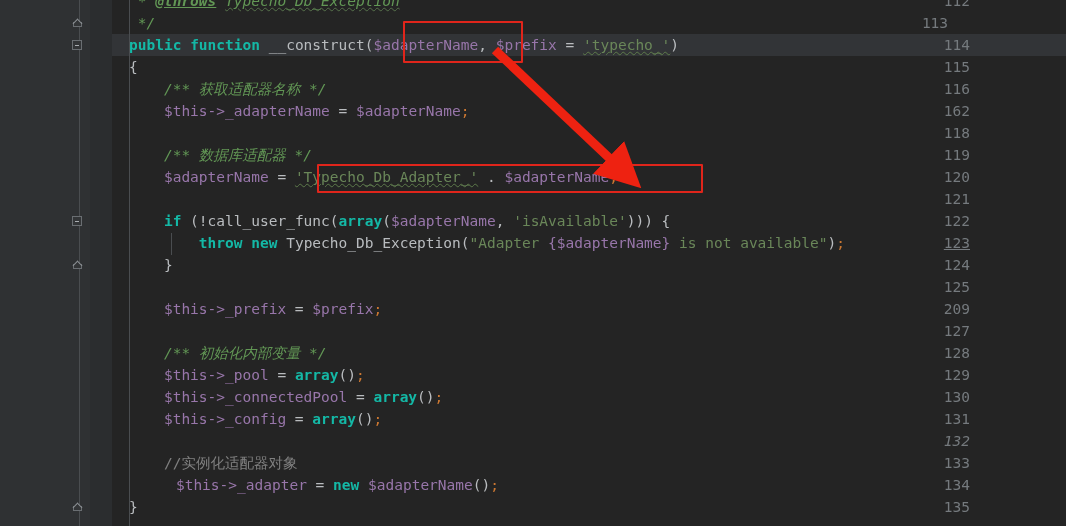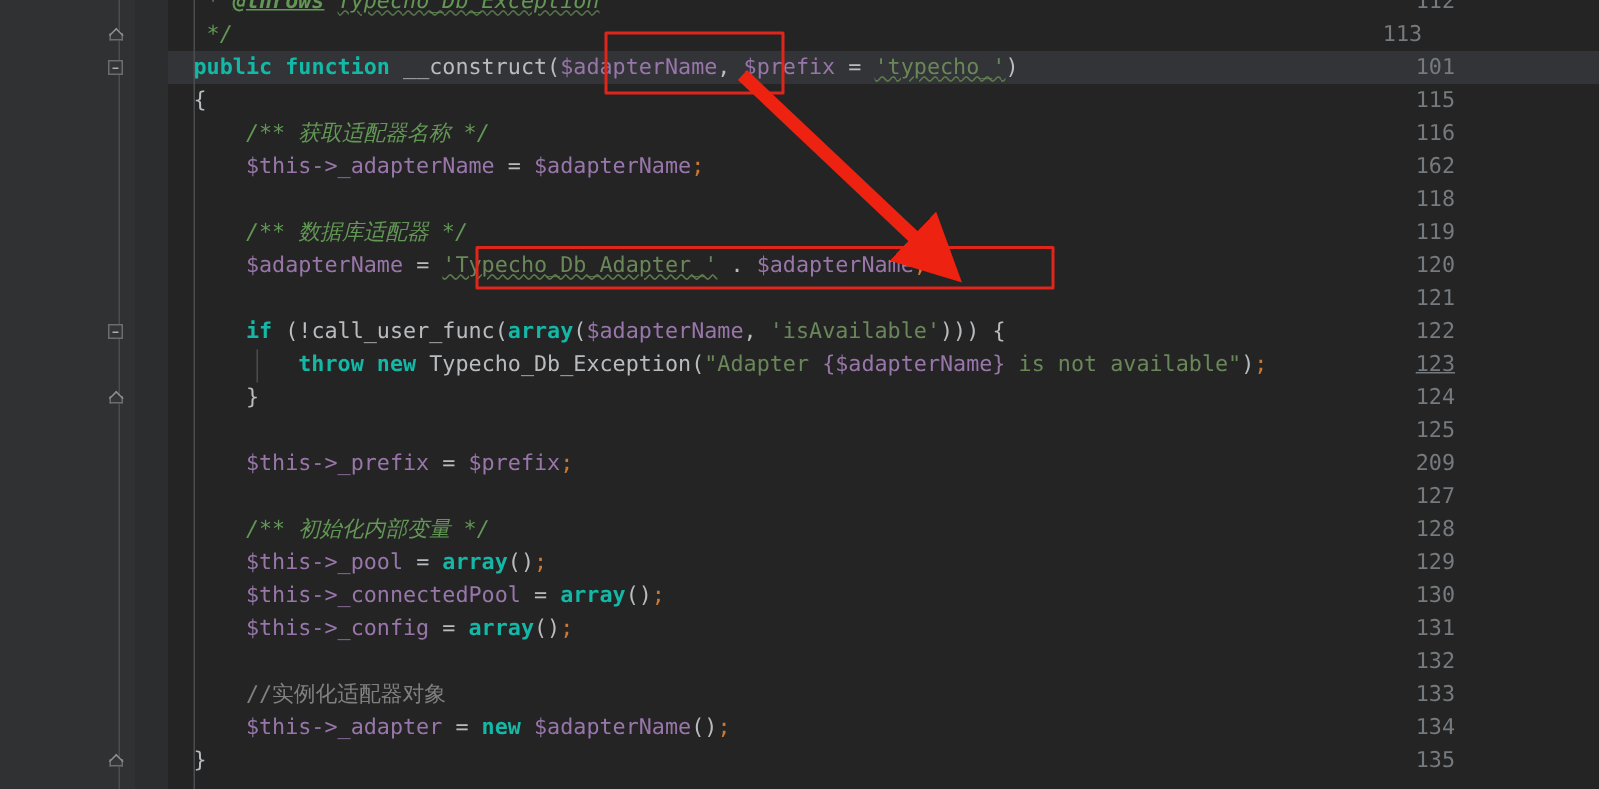--- a/index.html
+++ b/index.html
@@ -184,39 +184,39 @@
 
   <div class="current-line-bg" id="current-line-bg" style="top: 34px;"></div>
 
   <div id="gutter"></div>
   <div id="gutter-edge"></div>
   <div id="fold-ribbon"></div>
 
   <div id="line-numbers">
       <div class="ln" style="top: -10px;">112</div>
       <div class="ln" style="top: 12px; text-align: center;">113</div>
-      <div class="ln" style="top: 34px;">101</div>
+      <div class="ln" style="top: 34px;">114</div>
       <div class="ln" style="top: 56px;">115</div>
       <div class="ln" style="top: 78px;">116</div>
       <div class="ln" style="top: 100px;">162</div>
       <div class="ln" style="top: 122px;">118</div>
       <div class="ln" style="top: 144px;">119</div>
       <div class="ln" style="top: 166px;">120</div>
       <div class="ln" style="top: 188px;">121</div>
       <div class="ln" style="top: 210px;">122</div>
       <div class="ln" style="top: 232px; text-decoration: underline;">123</div>
       <div class="ln" style="top: 254px;">124</div>
       <div class="ln" style="top: 276px;">125</div>
       <div class="ln" style="top: 298px;">209</div>
       <div class="ln" style="top: 320px;">127</div>
       <div class="ln" style="top: 342px;">128</div>
       <div class="ln" style="top: 364px;">129</div>
       <div class="ln" style="top: 386px;">130</div>
       <div class="ln" style="top: 408px;">131</div>
-      <div class="ln" style="top: 430px;">132</div>
+      <div class="ln" style="top: 430px; font-style: italic;">132</div>
       <div class="ln" style="top: 452px;">133</div>
       <div class="ln" style="top: 474px;">134</div>
       <div class="ln" style="top: 496px;">135</div>
     </div>
 
   <div id="fold-markers">
       <div class="fold-marker" style="top: 18px;">
         <div class="fold-arrow"></div>
       </div>
       <div class="fold-marker" style="top: 40px;">
@@ -252,21 +252,21 @@
       <div class="line" style="top: 254px; left: 17px;">&nbsp;&nbsp;&nbsp;&nbsp;<span class="punct">}</span></div>
       <div class="line" style="top: 276px; left: 17px;"></div>
       <div class="line" style="top: 298px; left: 17px;">&nbsp;&nbsp;&nbsp;&nbsp;<span class="var">$this-&gt;_prefix</span><span class="punct"> = </span><span class="var">$prefix</span><span class="semi">;</span></div>
       <div class="line" style="top: 320px; left: 17px;"></div>
       <div class="line" style="top: 342px; left: 17px;">&nbsp;&nbsp;&nbsp;&nbsp;<span class="cmt">/** 初始化内部变量 */</span></div>
       <div class="line" style="top: 364px; left: 17px;">&nbsp;&nbsp;&nbsp;&nbsp;<span class="var">$this-&gt;_pool</span><span class="punct"> = </span><span class="kw">array</span><span class="punct">()</span><span class="semi">;</span></div>
       <div class="line" style="top: 386px; left: 17px;">&nbsp;&nbsp;&nbsp;&nbsp;<span class="var">$this-&gt;_connectedPool</span><span class="punct"> = </span><span class="kw">array</span><span class="punct">()</span><span class="semi">;</span></div>
       <div class="line" style="top: 408px; left: 17px;">&nbsp;&nbsp;&nbsp;&nbsp;<span class="var">$this-&gt;_config</span><span class="punct"> = </span><span class="kw">array</span><span class="punct">()</span><span class="semi">;</span></div>
       <div class="line" style="top: 430px; left: 17px;"></div>
       <div class="line" style="top: 452px; left: 17px;">&nbsp;&nbsp;&nbsp;&nbsp;<span class="cmt2">//实例化适配器对象</span></div>
-      <div class="line" style="top: 474px; left: 17px;">&nbsp;&nbsp;&nbsp;&nbsp;<span class="var">$this-&gt;_adapter</span><span class="punct"> = </span><span class="kw">new</span><span class="plain"> </span><span class="var">$adapterName</span><span class="punct">()</span><span class="semi">;</span></div>
+      <div class="line" style="top: 474px; left: 17px; padding-left: 12px;">&nbsp;&nbsp;&nbsp;&nbsp;<span class="var">$this-&gt;_adapter</span><span class="punct"> = </span><span class="kw">new</span><span class="plain"> </span><span class="var">$adapterName</span><span class="punct">()</span><span class="semi">;</span></div>
       <div class="line" style="top: 496px; left: 17px;"><span class="punct">}</span></div>
     </div>
 
   <div id="annot-layer">
       <div class="annot-box" style="left: 403px; top: 21px; width: 120px; height: 42px; border-color: rgb(224, 37, 27);"></div>
       <div class="annot-box" style="left: 317px; top: 164px; width: 386px; height: 29px; border-color: rgb(224, 37, 27);"></div>
     </div>
 
   <svg id="annot-arrow" viewBox="0 0 1066 526">
     <defs>

